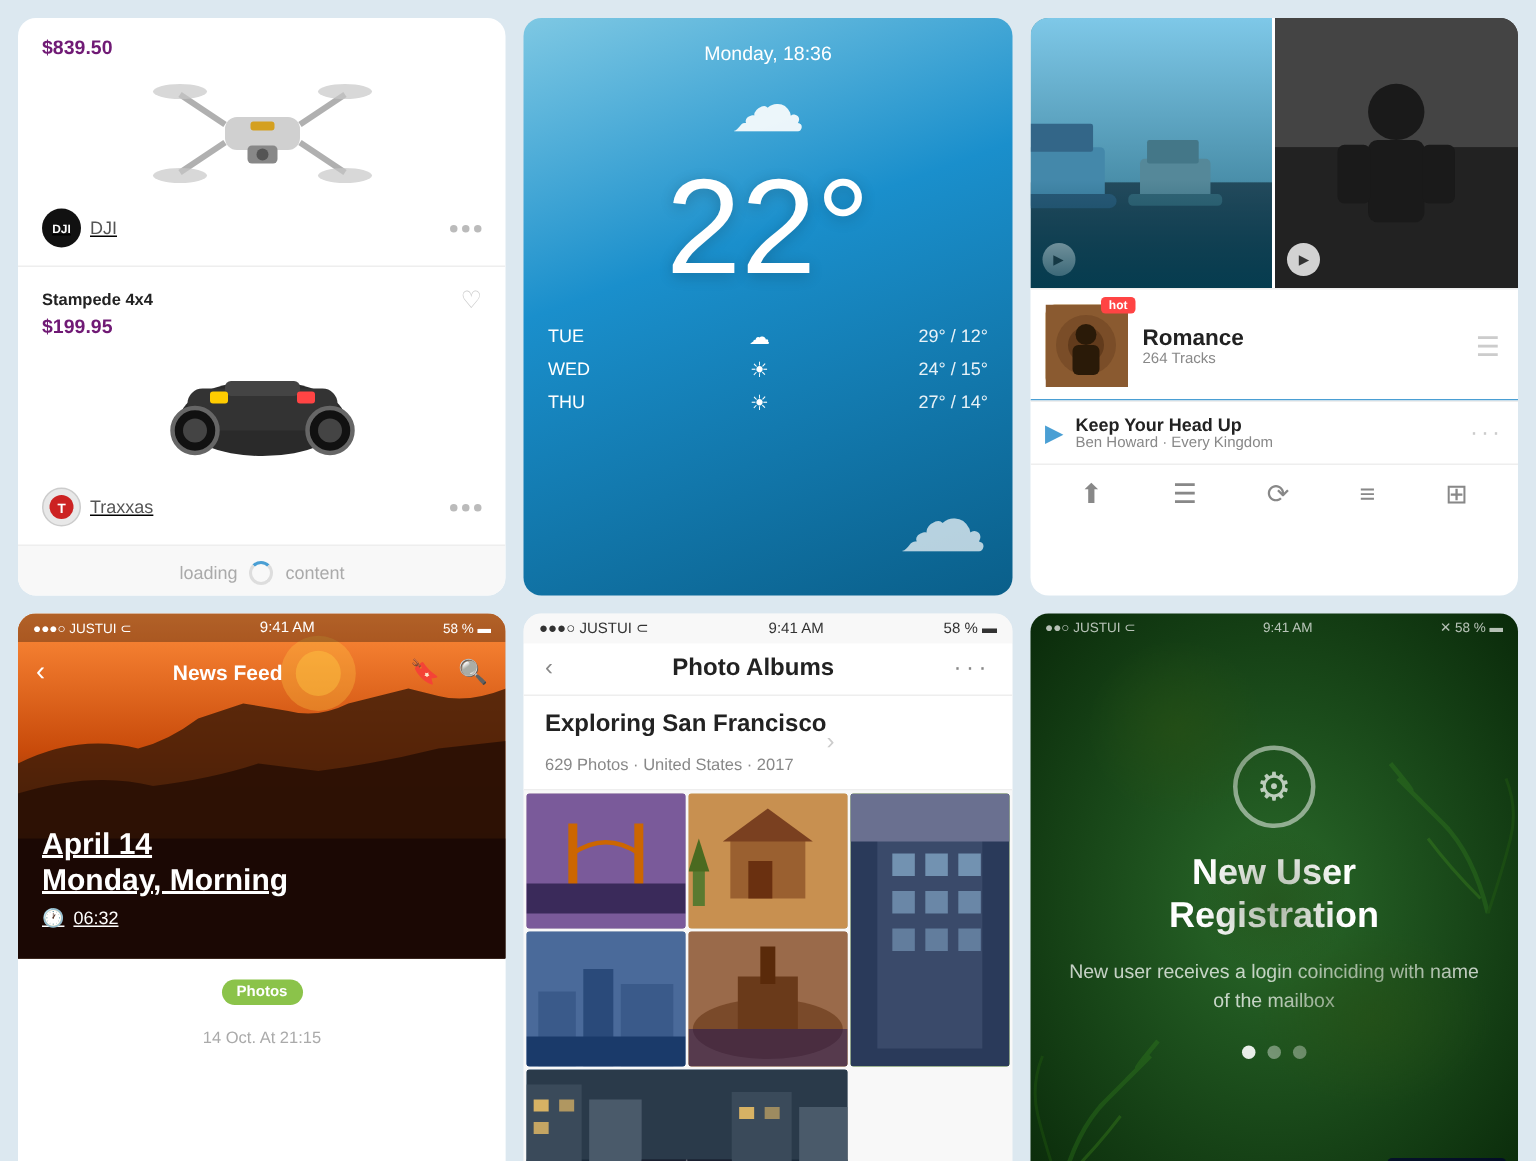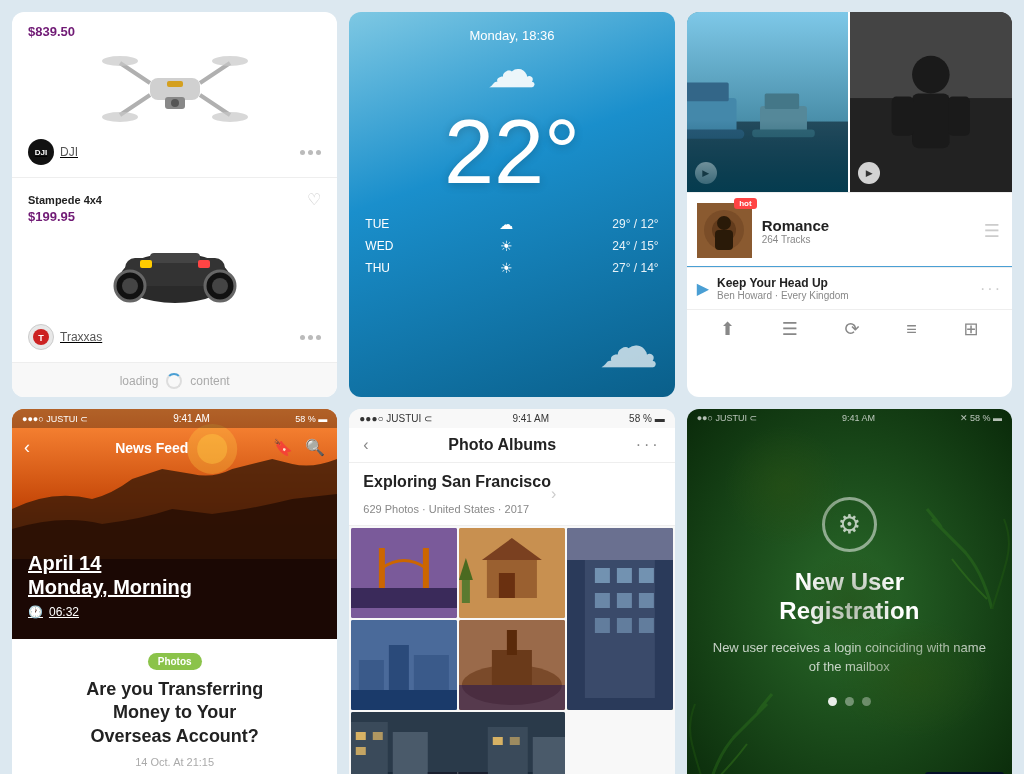--- a/index.html
+++ b/index.html
@@ -790,25 +790,20 @@
         <div class="news-time-row">
           <span>🕐</span>
           <span>06:32</span>
         </div>
       </div>
     </div>
     <div class="news-body">
       <div style="text-align:center;">
         <span class="travel-tag">Photos</span>
       </div>
-      <div class="news-headline">
-        <span>Are you Transferring</span><br>
-        <span>Money to Your</span><br>
-        <span>Overseas Account?</span>
-      </div>
       <div class="news-meta">14 Oct. At 21:15</div>
     </div>
   </div>
 
   <div class="card card-photos">
     <div class="photos-phone-header">
       <span>●●●○ JUSTUI ⊂</span>
       <span>9:41 AM</span>
       <span>58 % ▬</span>
     </div>

